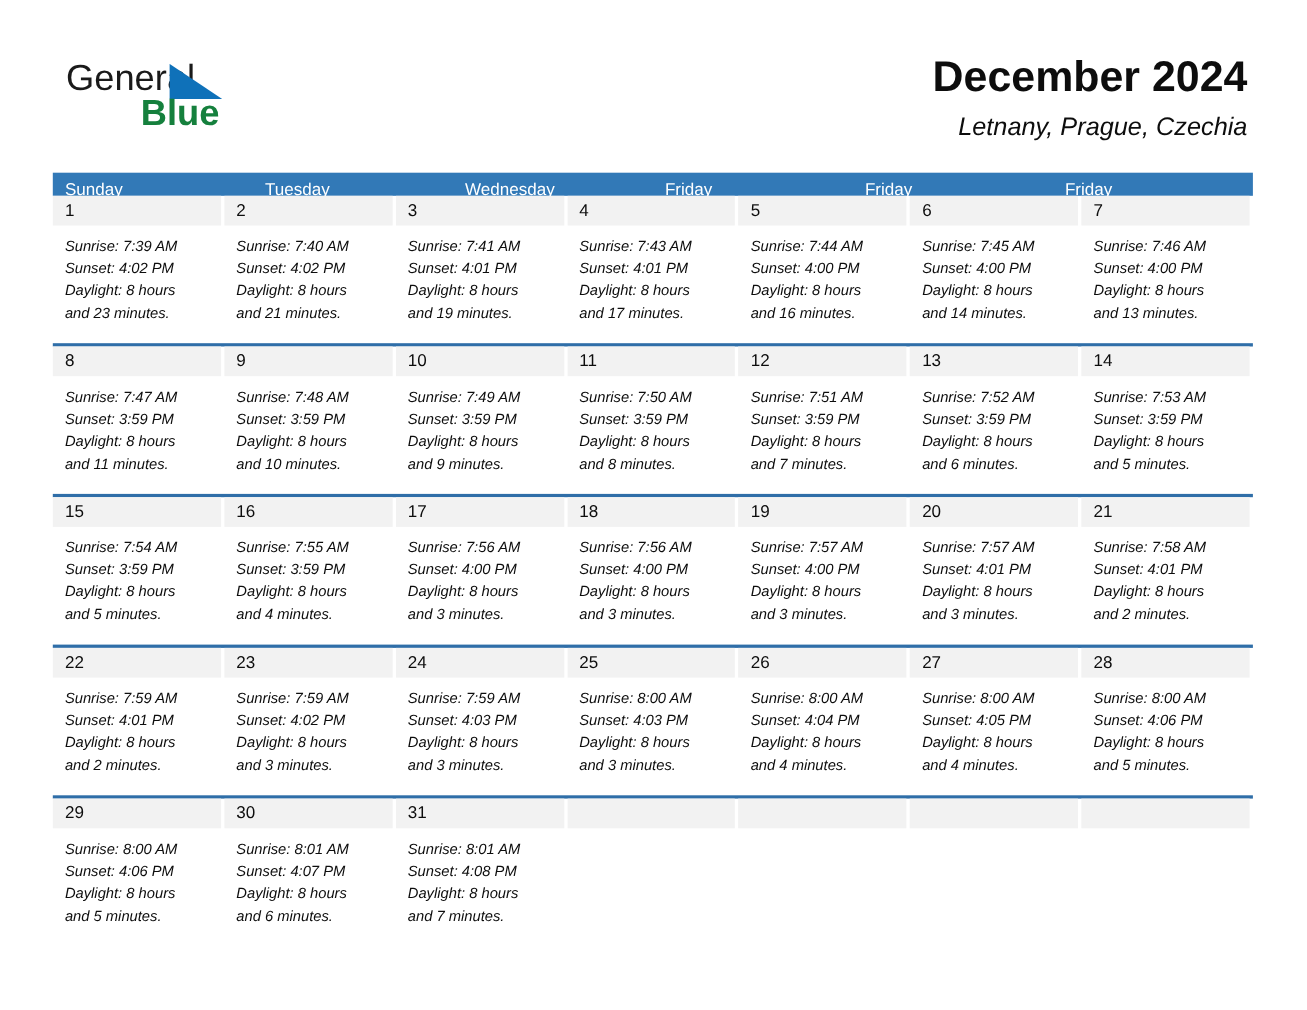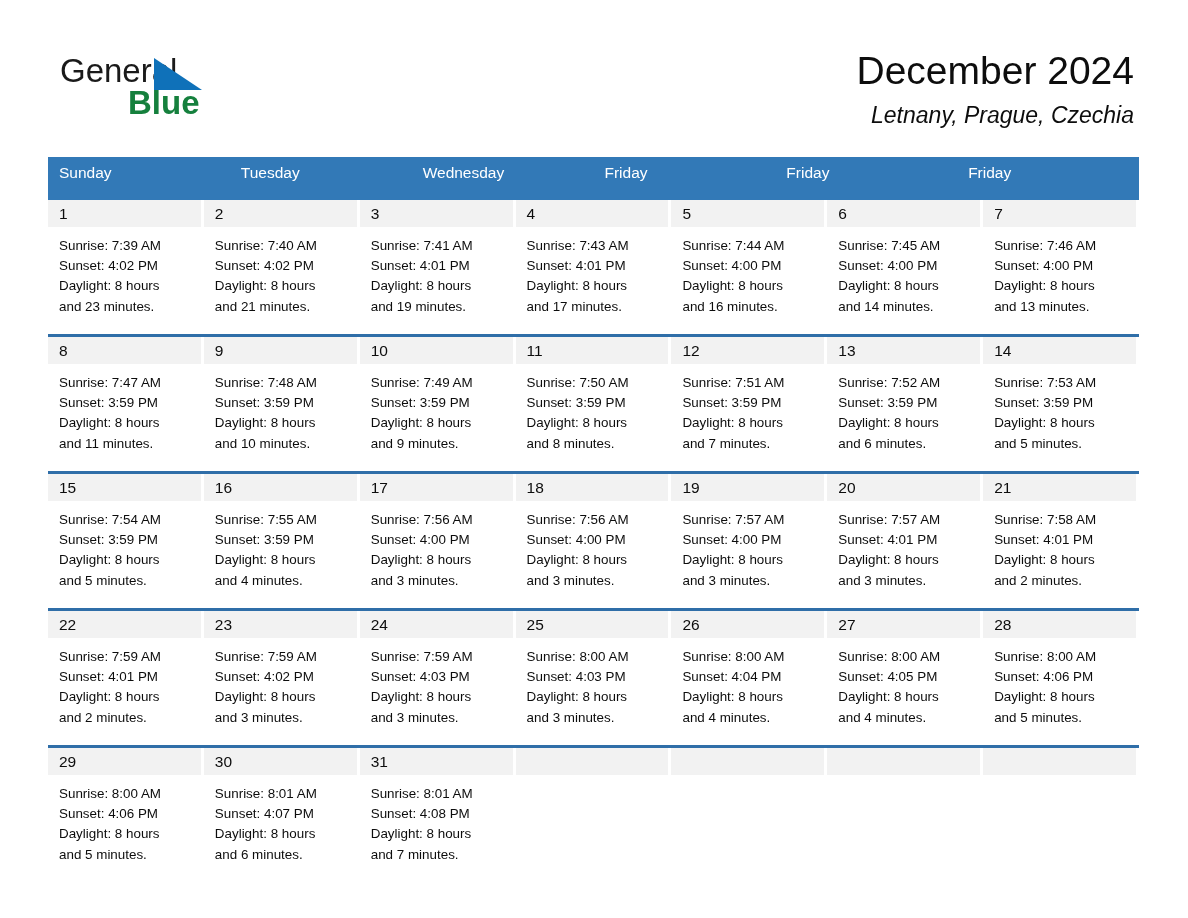--- a/index.html
+++ b/index.html
@@ -66,21 +66,21 @@
 
   .title-block {
     position: absolute;
     right: 54px;
     top: 46px;
     text-align: right;
   }
   .cal-title {
     font-size: 39px;
     line-height: 50px;
-    font-weight: 400;
+    font-weight: 700;
     color: #0d0d0d;
     white-space: nowrap;
   }
   .cal-subtitle {
     font-size: 23px;
     line-height: 30px;
     font-weight: 400;
     color: #0d0d0d;
     white-space: nowrap;
     margin-top: 4px;
@@ -90,21 +90,21 @@
   
   .calendar {
     position: absolute;
     left: 48px;
     top: 157px;
     width: 1091px;
   }
   .dow-row {
     display: flex;
     background: #3279b7;
-    height: 43px;
+    height: 21px;
   }
   .dow-cell {
     flex: 1 1 0;
     color: #ffffff;
     font-size: 15.5px;
     line-height: 32px;
     padding-left: 11px;
     box-sizing: border-box;
     white-space: nowrap;
   }
@@ -133,20 +133,21 @@
     padding-left: 11px;
   }
   .day.empty .day-num-band { background: #f2f2f2; }
   .day-body {
     padding: 9px 8px 0 11px;
     font-size: 13.4px;
     line-height: 20.2px;
     color: #0d0d0d;
     min-height: 95px;
     box-sizing: border-box;
+    font-style: italic;
   }
   .day-body div { white-space: nowrap; }
 </style>
 </head>
 <body>
 
 <div class="page">
 
   <div class="masthead">
 

